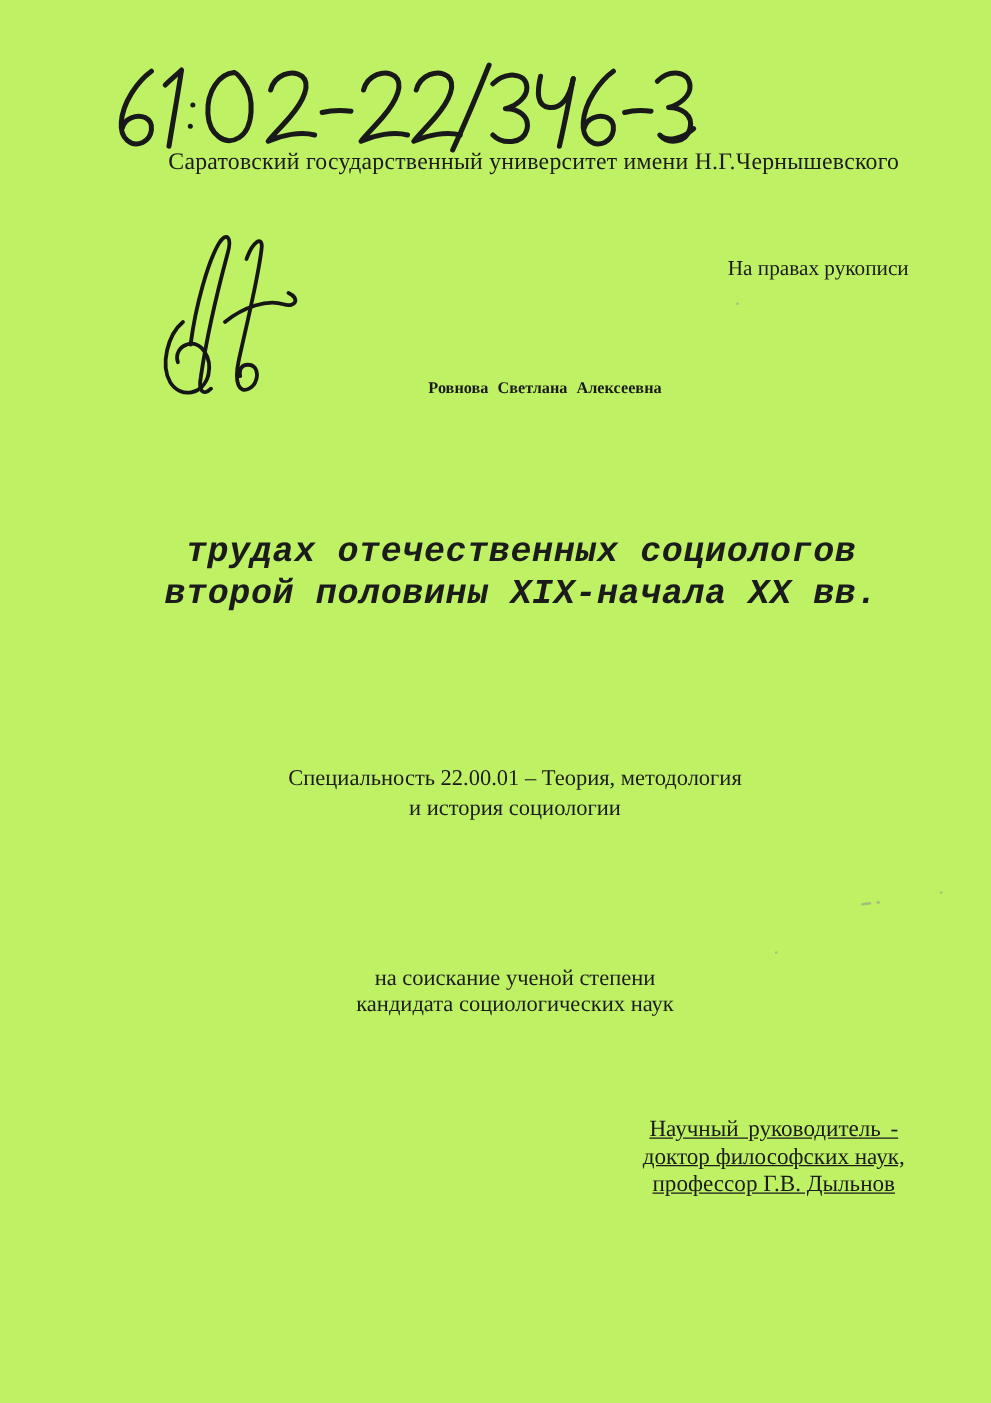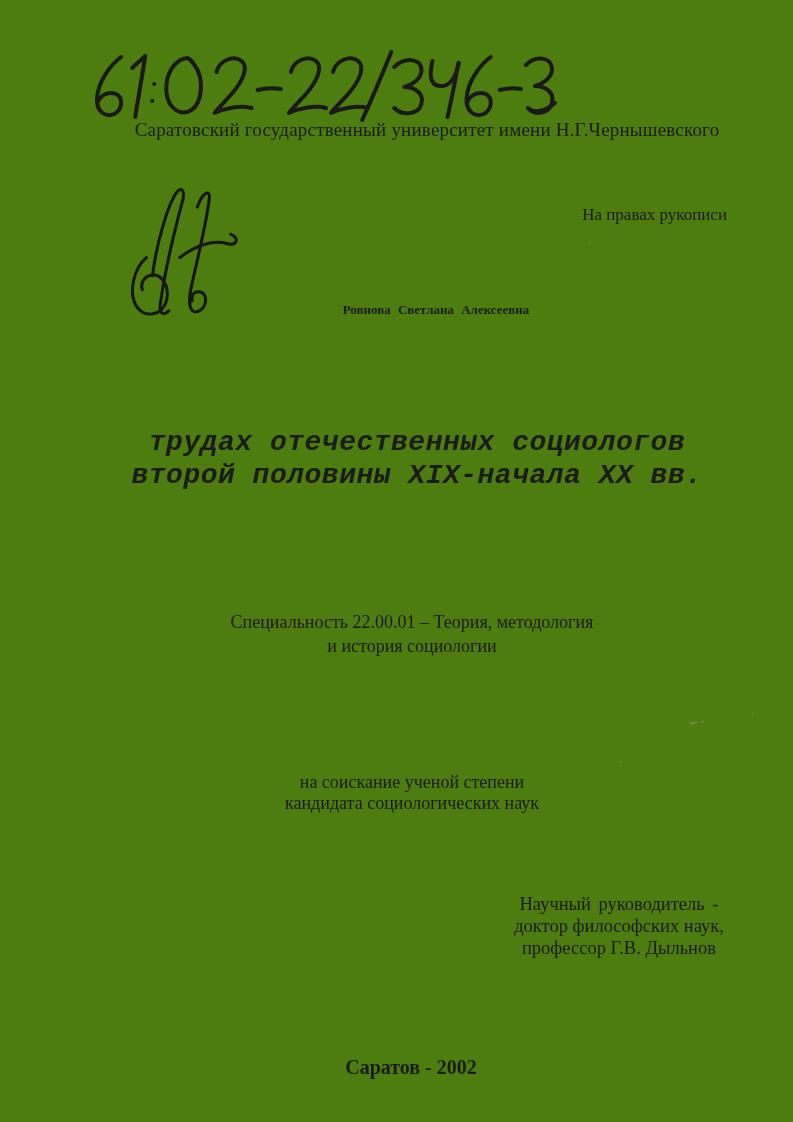--- a/index.html
+++ b/index.html
@@ -4,21 +4,21 @@
 <style>
   html, body {
     margin: 0;
     padding: 0;
     background: #f8f8f6;
   }
   .page {
     position: relative;
     width: 793px;
     height: 1122px;
-    background: #4d7c0f;
+    background: #bef264;
     overflow: hidden;
     color: #1b1b1b;
     font-family: "Liberation Serif", "DejaVu Serif", serif;
   }
   
   .stamp {
     position: absolute;
     left: 90px;
     top: 54px;
     width: 472px;
@@ -129,20 +129,21 @@
   }
   
   .advisor {
     position: absolute;
     left: 510px;
     top: 893px;
     width: 218px;
     text-align: center;
     font-size: 18.5px;
     line-height: 22px;
+    text-decoration: underline;
   }
   .advisor .l1 { word-spacing: 3px; }
   
   .city-year {
     position: absolute;
     left: 54px;
     top: 1055px;
     width: 714px;
     text-align: center;
     font-weight: bold;
@@ -232,21 +233,20 @@
     <div>на соискание ученой степени</div>
     <div>кандидата социологических наук</div>
   </div>
 
   <div class="advisor">
     <div class="l1">Научный руководитель -</div>
     <div>доктор философских наук,</div>
     <div>профессор Г.В. Дыльнов</div>
   </div>
 
-  <div class="city-year">Саратов - 2002</div>
 
   <div class="speck s1"></div>
   <div class="speck s2"></div>
   <div class="speck s3"></div>
   <div class="speck s4"></div>
   <div class="speck s5"></div>
 
 </div>
 
 </body></html>

